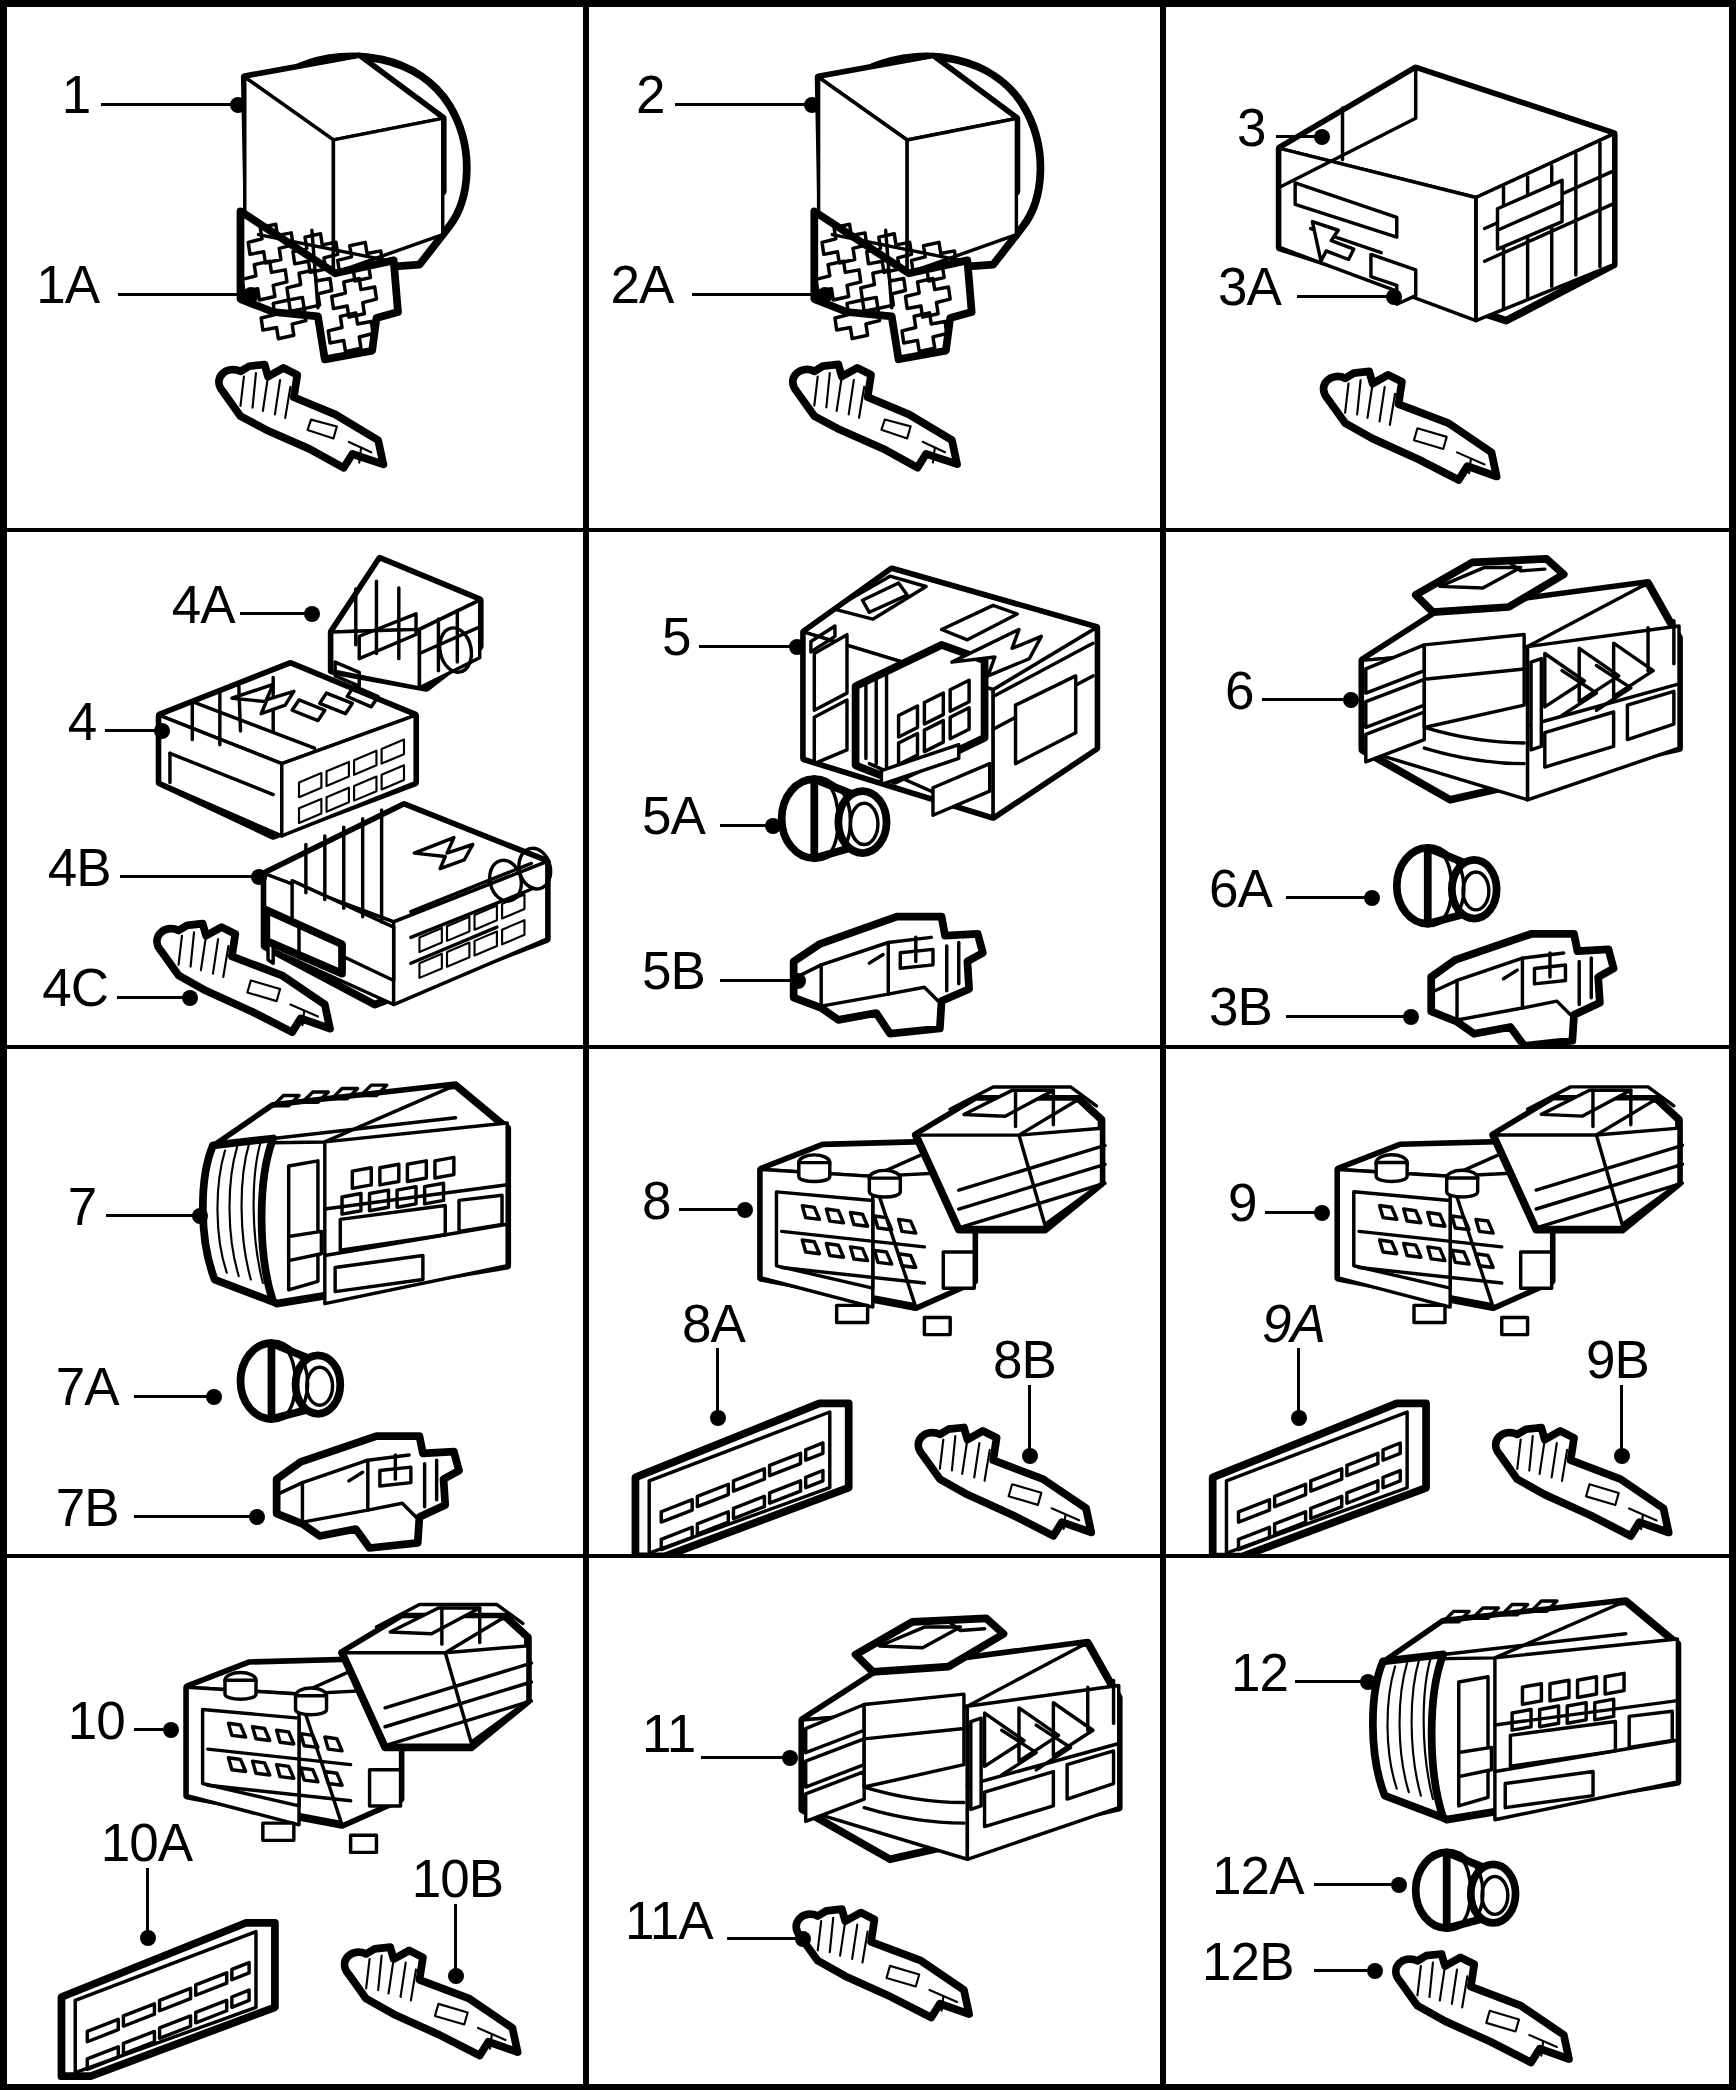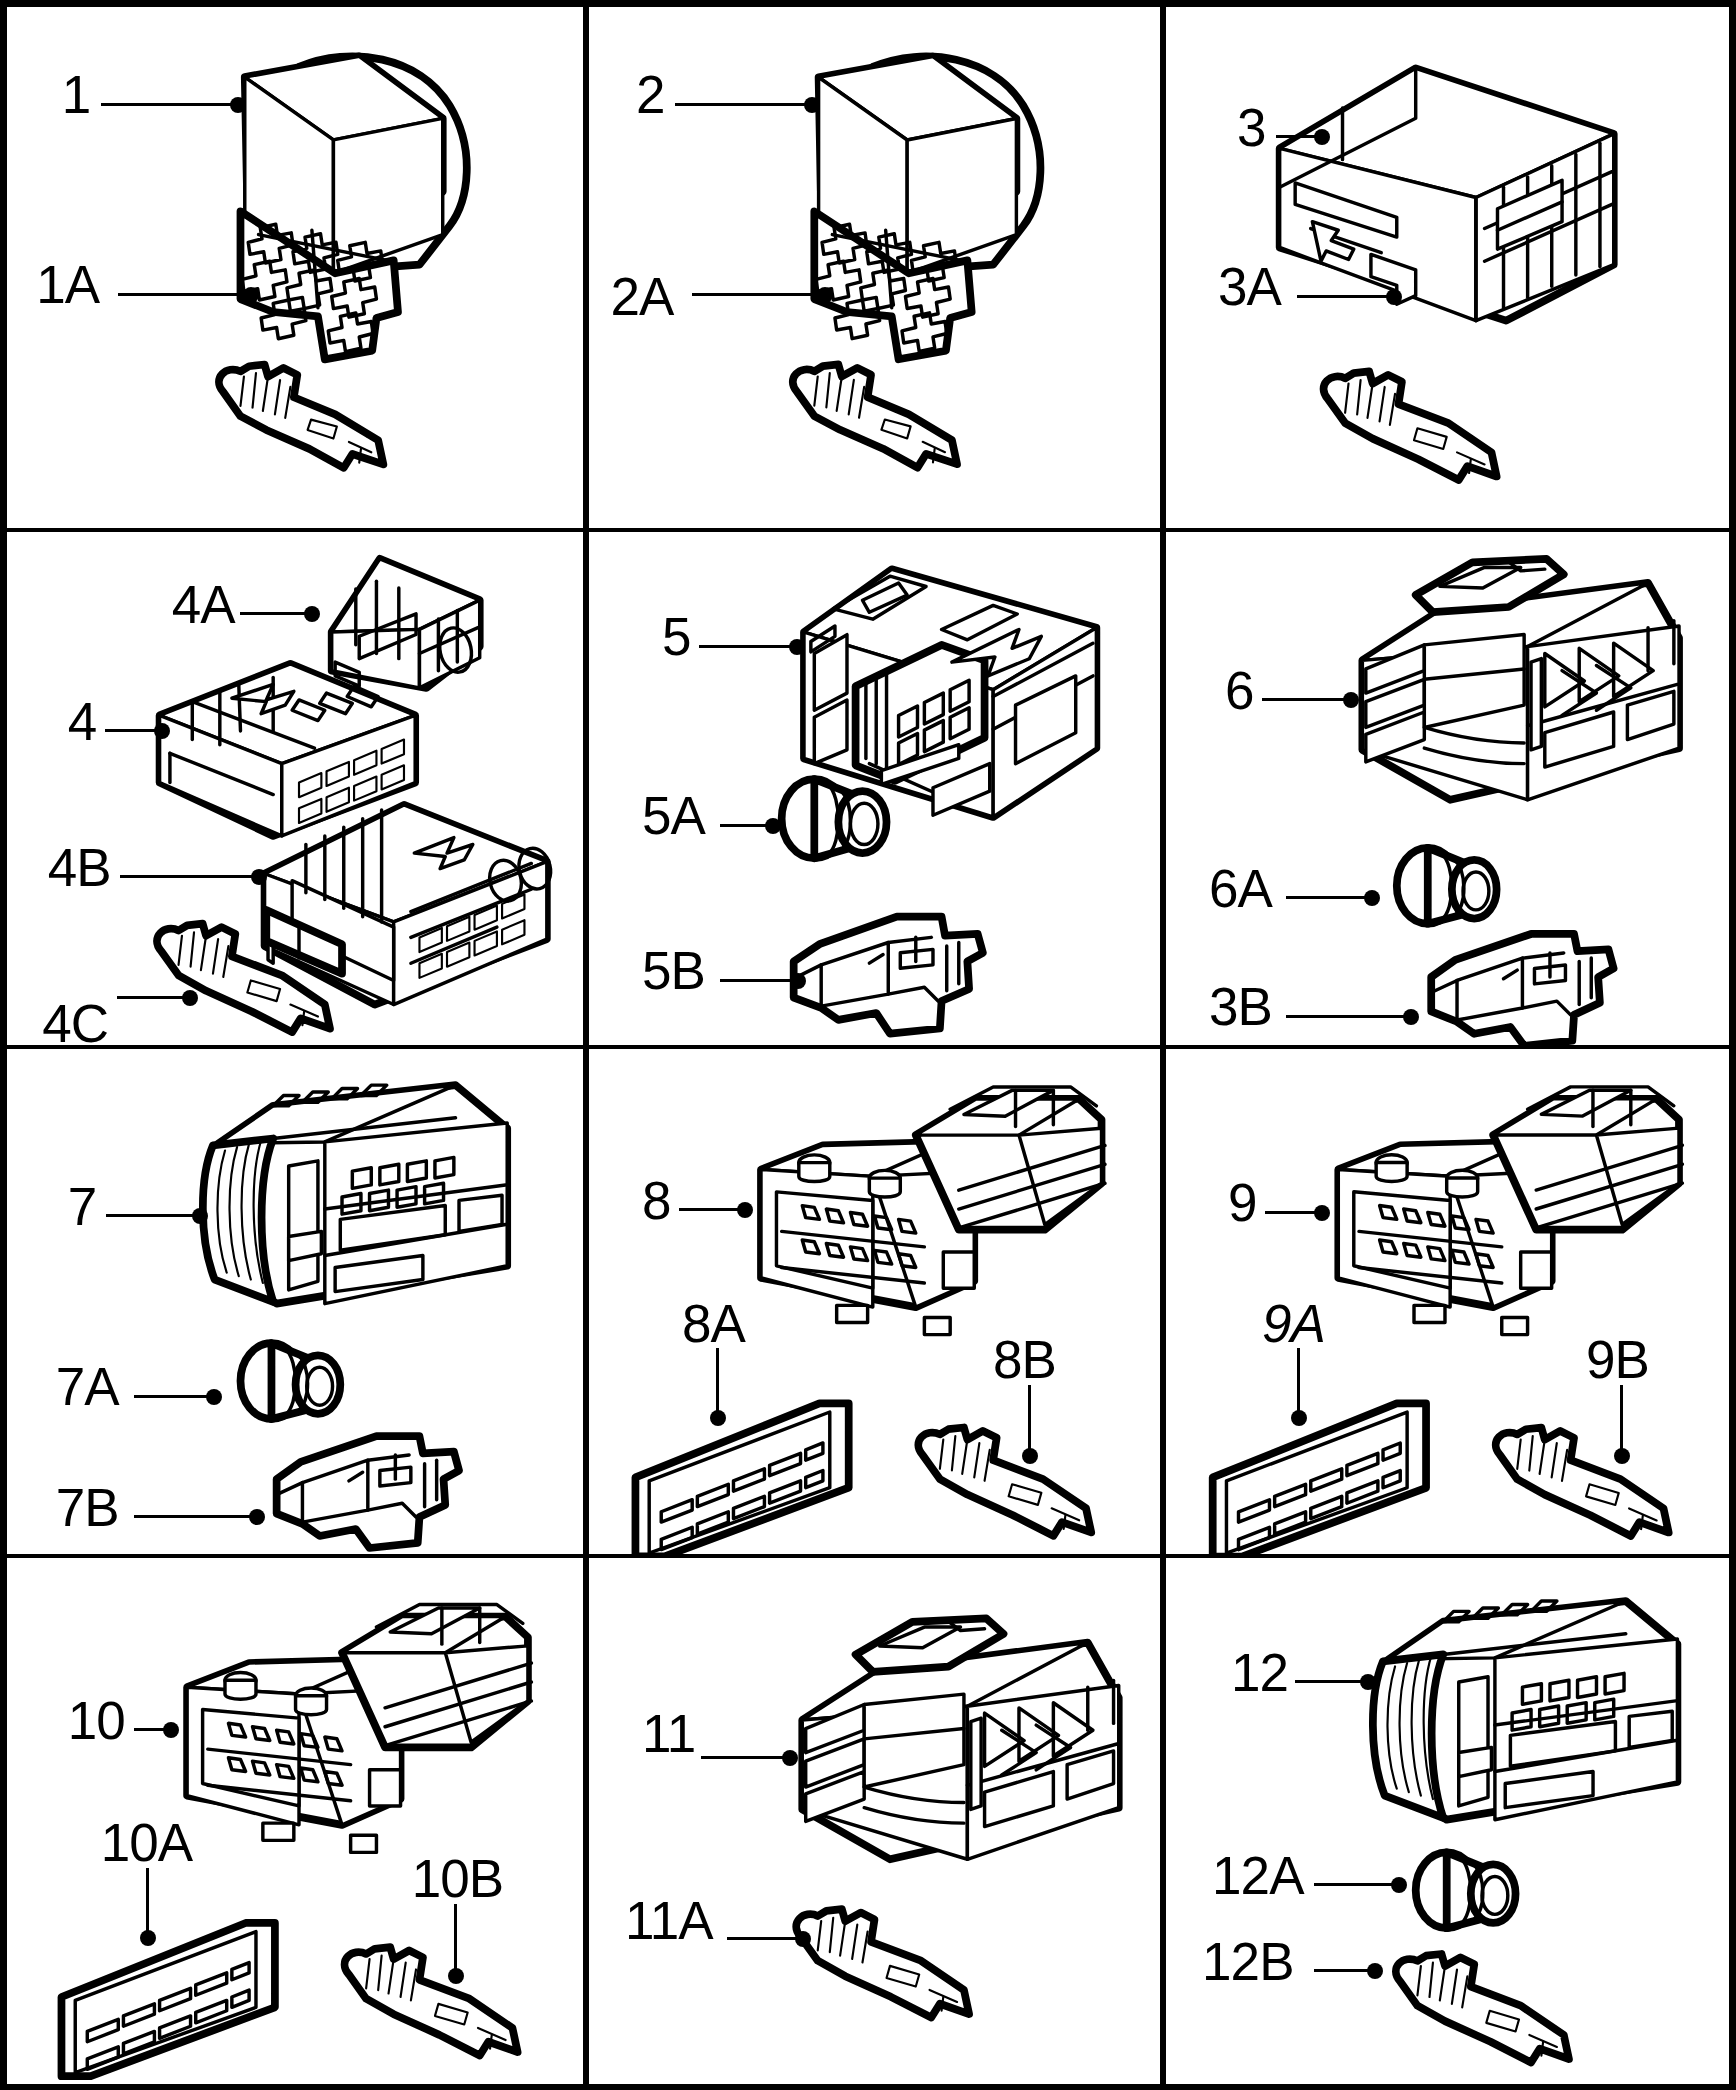--- a/index.html
+++ b/index.html
@@ -140,21 +140,21 @@
           <path d="M112 66 L 142 74 L 138 88 L 108 78 Z"></path>
           <path d="M156 92 L 182 104"></path>
             <path d="M170 100 L 168 116"></path>
         </g>
       </g>
     </svg>
     <div class="lbl" style="left:47px;top:53px;">2</div>
     <div class="leader" style="left:86px;top:88px;width:133px;"></div>
     <div class="dot" style="left:215px;top:82px;"></div>
 
-    <div class="lbl" style="left:21.5px;top:243px;margin-top:12px;">2A</div>
+    <div class="lbl" style="left:21.5px;top:243px;">2A</div>
     <div class="leader" style="left:103px;top:278px;width:129px;"></div>
     <div class="dot" style="left:228px;top:272px;"></div>
   </div>
 
   <div class="cell" style="left:1159px;top:7.7px;width:570px;height:514px;">
     <svg width="570" height="514" viewBox="0 0 662 597">
 
       <path class="fl-h" d="M132 155 L 290 62 L 520 138 L 520 290 L 395 355 L 132 270 Z"></path>
       <path class="fl" d="M132 155 L 290 62 L 520 138 L 360 212 Z"></path>
       <path class="fl" d="M132 155 L 360 212 L 360 355 L 132 270 Z"></path>
@@ -319,21 +319,21 @@
     <div class="dot" style="left:289px;top:73px;"></div>
 
     <div class="lbl" style="left:53px;top:162px;">4</div>
     <div class="leader" style="left:90px;top:196px;width:53px;"></div>
     <div class="dot" style="left:139px;top:190px;"></div>
 
     <div class="lbl" style="left:33px;top:308px;">4B</div>
     <div class="leader" style="left:105px;top:342px;width:136px;"></div>
     <div class="dot" style="left:236px;top:336px;"></div>
 
-    <div class="lbl" style="left:27.5px;top:428px;margin-top:36px;">4C</div>
+    <div class="lbl" style="left:27.5px;top:428px;">4C</div>
     <div class="leader" style="left:102px;top:463px;width:71px;"></div>
     <div class="dot" style="left:167px;top:457px;"></div>
   </div>
 
   <div class="cell" style="left:582px;top:526px;width:571px;height:512px;">
     <svg width="571" height="512" viewBox="0 0 664 595">
 
       <path class="fl-h" d="M250 115 L 352 42 L 590 110 L 590 250 L 470 330 L 250 262 Z"></path>
       <path class="fl" d="M250 115 L 352 42 L 590 110 L 470 182 Z"></path>
       <path class="fl" d="M250 115 L 470 182 L 470 330 L 250 262 Z"></path>

